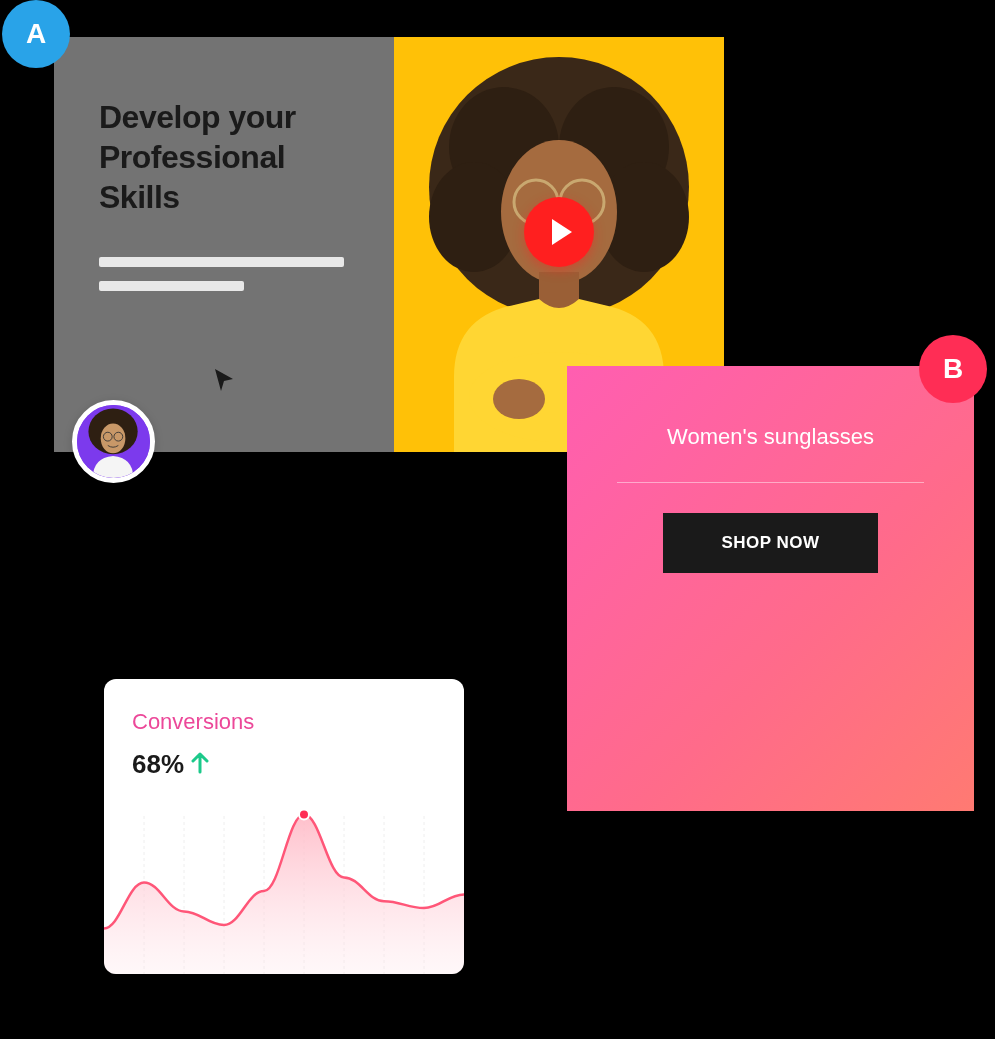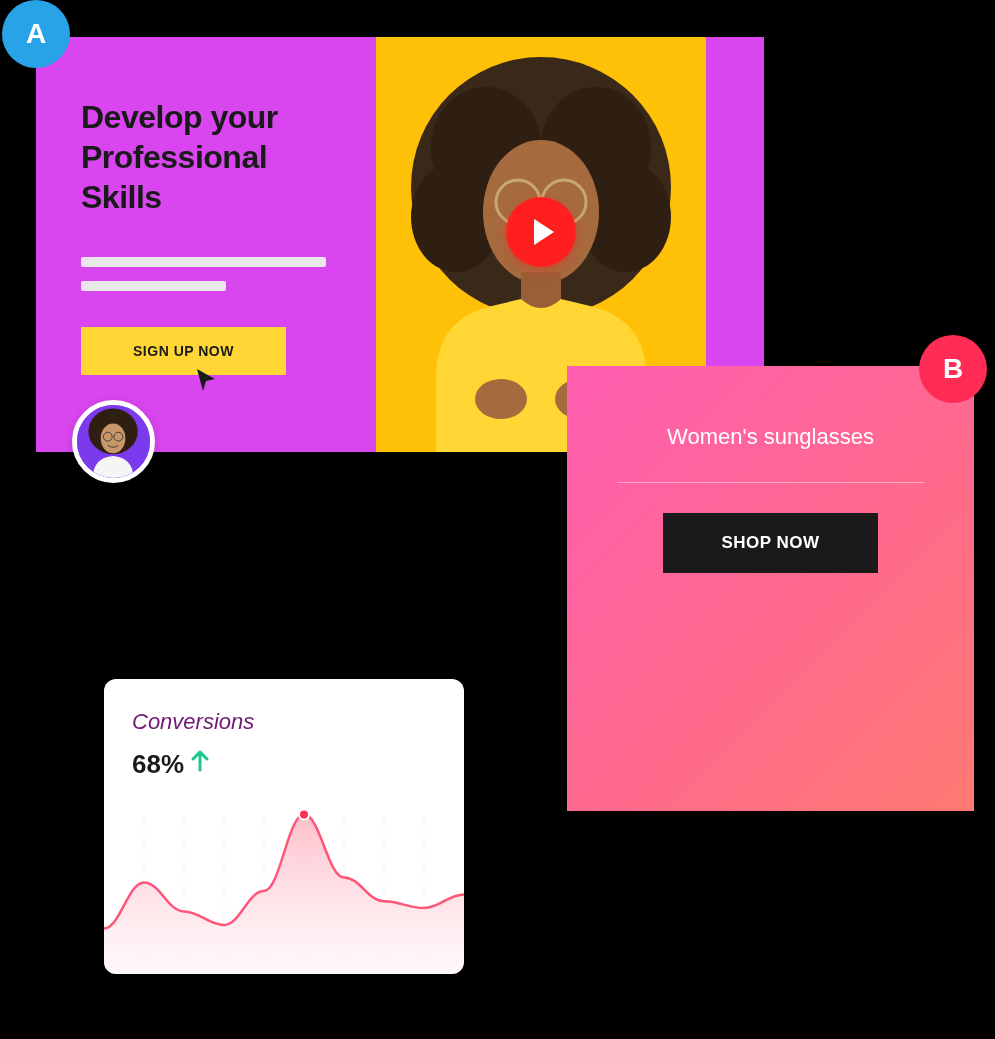--- a/index.html
+++ b/index.html
@@ -8,25 +8,25 @@
       width: 995px;
       height: 1039px;
       background: #000;
       position: relative;
       overflow: hidden;
     }
     
     
     .card-a {
       position: absolute;
-      left: 36px;
+      left: 54px;
       top: 37px;
-      width: 728px;
+      width: 670px;
       height: 415px;
-      background: #d946ef;
+      background: #737373;
       display: flex;
       box-shadow: 0 2px 10px rgba(0,0,0,0.1);
     }
     .card-a-left {
       width: 340px;
       padding: 60px 40px 40px 45px;
     }
     .card-a-title {
       font-size: 32px;
       font-weight: 800;
@@ -203,28 +203,28 @@
       top: 679px;
       width: 360px;
       height: 295px;
       background: #fff;
       border-radius: 12px;
       padding: 30px 28px 0;
       box-shadow: 0 6px 20px rgba(0,0,0,0.1);
       overflow: hidden;
     }
     .conv-title {
-      color: #701a75;
+      color: #ec4899;
       font-size: 22px;
       font-weight: 400;
       margin-bottom: 14px;
-      font-style: italic;
     }
     .conv-value-row {
       display: flex;
+      align-items: center;
       gap: 6px;
     }
     .conv-value {
       color: #1a1a1a;
       font-size: 26px;
       font-weight: 800;
     }
     .arrow-up {
       color: #1cc98a;
     }
@@ -240,21 +240,20 @@
 </head>
 <body>
 
 <div class="card-a">
   <div class="card-a-left">
     <h1 class="card-a-title">Develop your Professional Skills</h1>
     <div class="card-a-placeholders">
       <div class="ph-line long"></div>
       <div class="ph-line short"></div>
     </div>
-    <button class="signup-btn">SIGN UP NOW</button>
   </div>
   <div class="card-a-right">
     <div class="person-hero">
       <svg viewBox="0 0 330 415" preserveAspectRatio="xMidYMid slice">
         <rect width="330" height="415" fill="#ffc107"></rect>
 
         <ellipse cx="165" cy="150" rx="130" ry="130" fill="#3a2818"></ellipse>
         <ellipse cx="110" cy="110" rx="55" ry="60" fill="#2e1f12"></ellipse>
         <ellipse cx="220" cy="110" rx="55" ry="60" fill="#2e1f12"></ellipse>
         <ellipse cx="80" cy="180" rx="45" ry="55" fill="#2e1f12"></ellipse>

